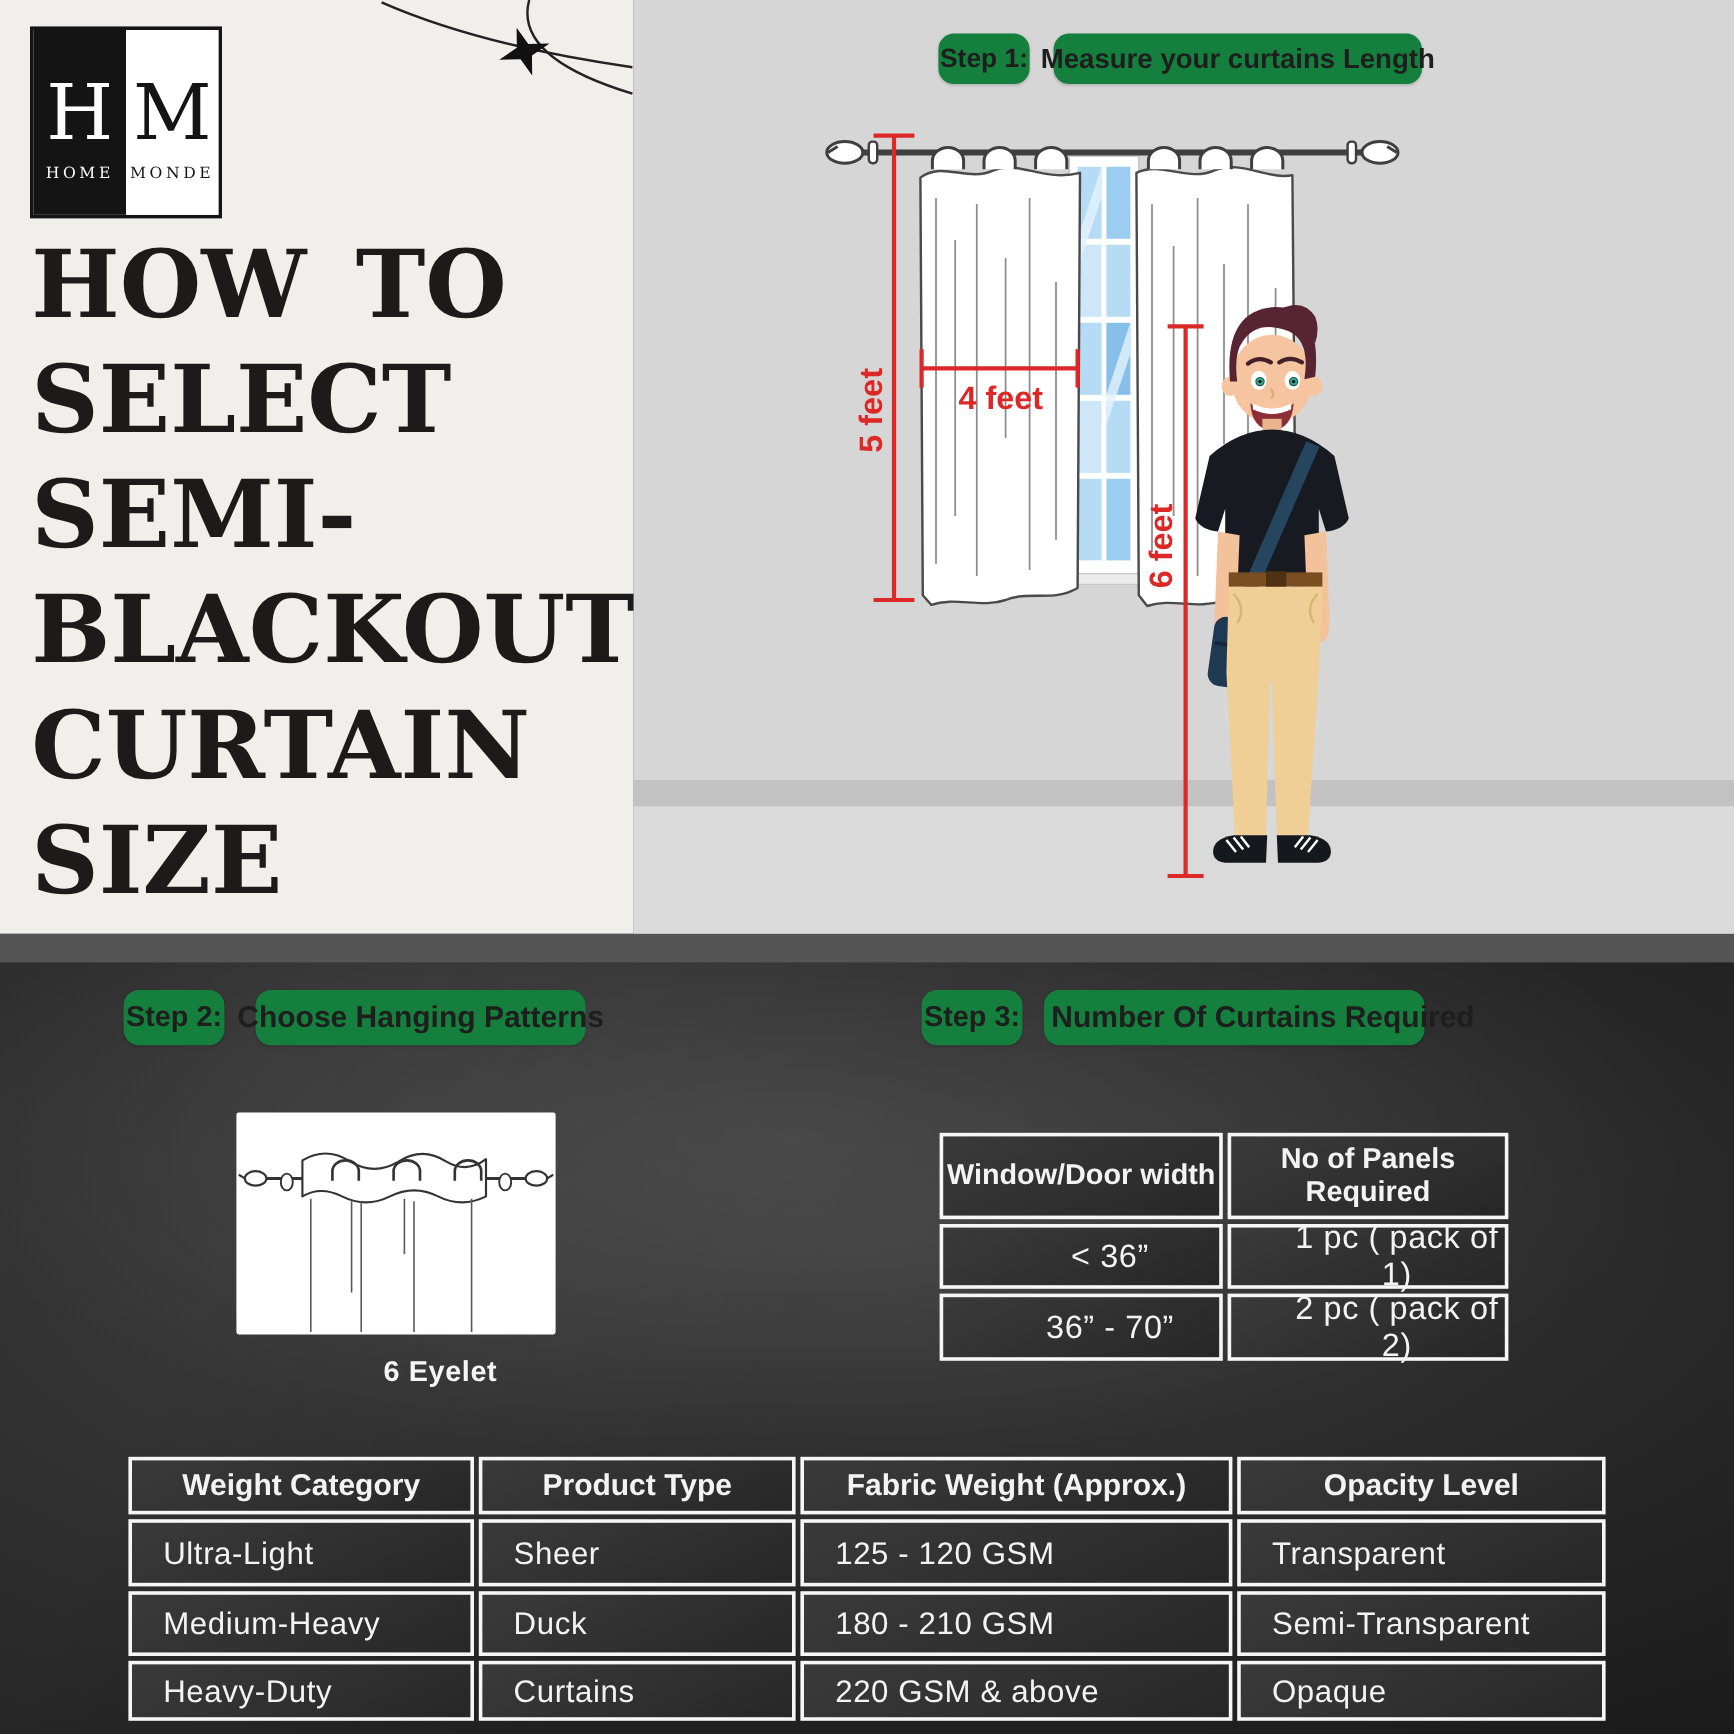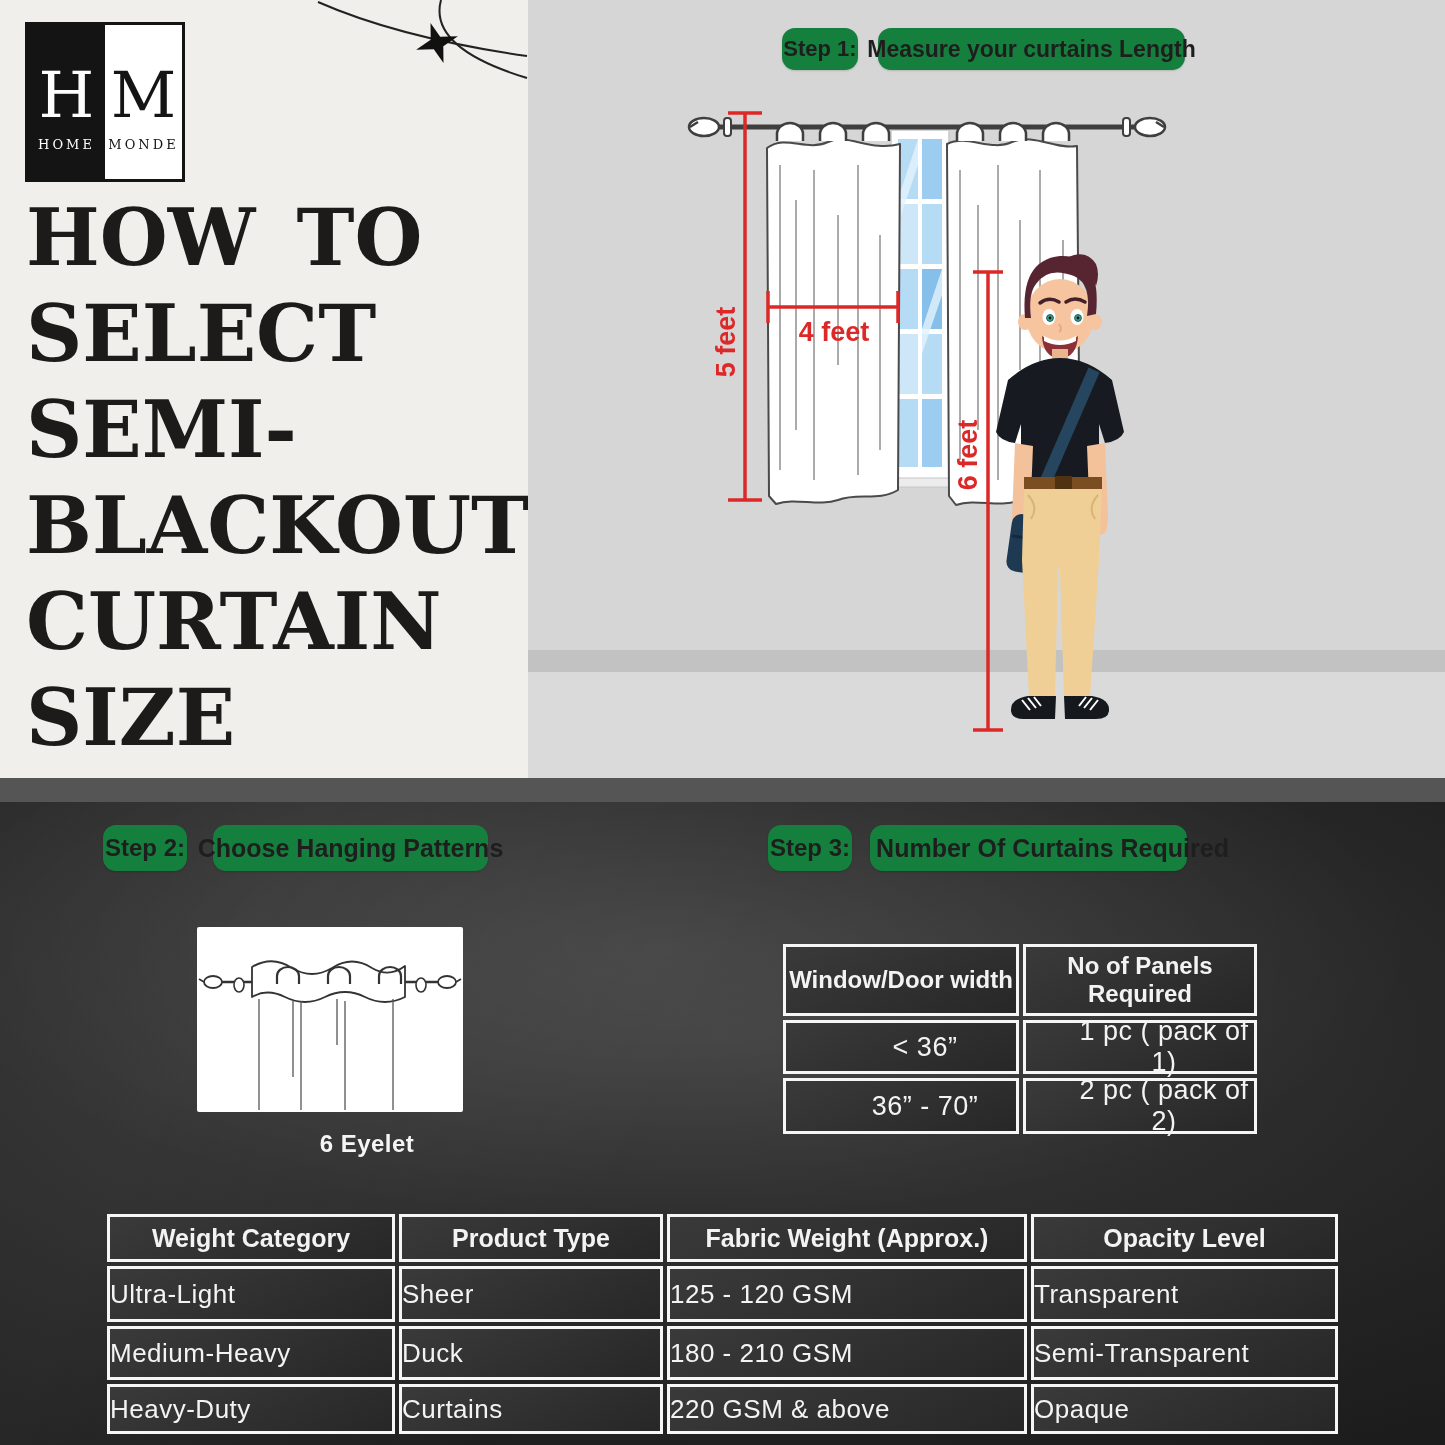--- a/index.html
+++ b/index.html
@@ -45,21 +45,21 @@
               border-radius:2px;}
   #eyelet-caption{left:227px;top:328px;width:280px;text-align:center;color:#f5f5f5;
                   font-size:24px;font-weight:700;letter-spacing:0.5px;}
 
   .dgrid{display:grid;gap:4px;}
   .dcell{border:3px solid #f6f6f6;color:#f3f3f3;display:flex;align-items:center;
          justify-content:center;text-align:center;
          background:linear-gradient(155deg,#3a3a3a 0%,#272727 100%);}
   .dhead{font-weight:700;line-height:1.15;}
   .dbody{font-weight:400;letter-spacing:0.5px;}
-  .dleft{justify-content:flex-start;text-align:left;}
+  .dleft{justify-content:flex-start;text-align:left;padding-left:26px;}
 
   #panels-table{left:783px;top:142px;grid-template-columns:236px 234px;
                 grid-template-rows:72px 54px 56px;}
   #panels-table .dhead{font-size:24px;}
   #panels-table .dbody{font-size:27px;padding-left:48px;}
 
   #fabric-table{left:107px;top:412px;grid-template-columns:288px 264px 360px 307px;
                 grid-template-rows:48px 56px 54px 50px;}
   #fabric-table .dhead{font-size:25px;}
   #fabric-table .dbody{font-size:26px;}

